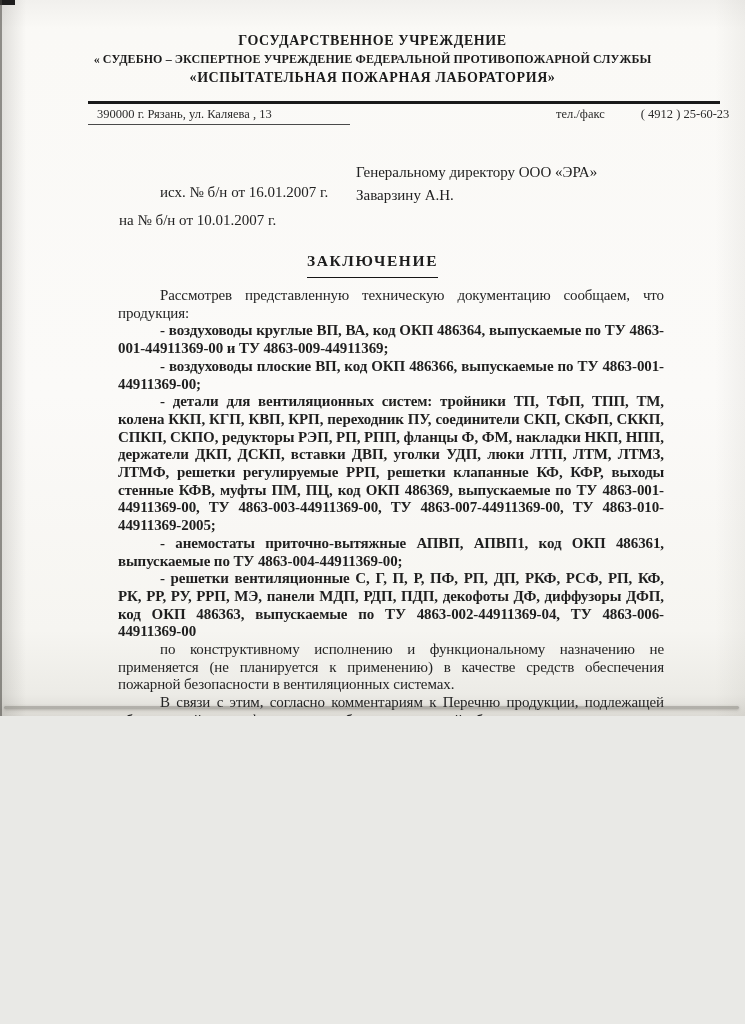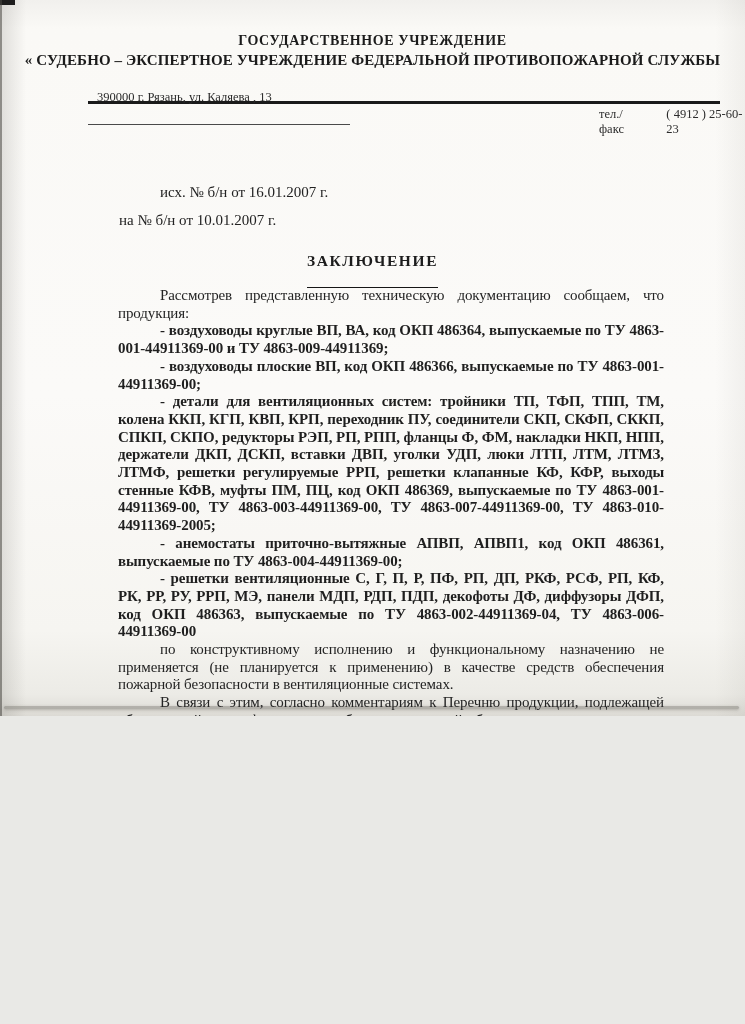--- a/index.html
+++ b/index.html
@@ -13,35 +13,35 @@
     background:linear-gradient(90deg,rgba(110,108,102,.20) 0,rgba(255,255,255,0) 3.5%,rgba(255,255,255,0) 96%,rgba(150,148,140,.10) 100%);
   }
   
   .corner-mark{position:absolute;left:0;top:0;width:15px;height:5px;background:#1d1d1d;}
   .edge-line{position:absolute;left:0;top:0;width:2px;height:100%;background:rgba(75,73,68,.55);}
   .bottom-shadow{position:absolute;left:4px;right:6px;bottom:7px;height:3px;border-radius:2px;
     background:rgba(112,110,102,.42);box-shadow:0 1px 3px rgba(112,110,102,.45);}
   
   .letterhead{position:absolute;top:33px;left:0;right:0;text-align:center;font-weight:bold;color:#1b1b1b;}
   .lh1{font-size:14px;letter-spacing:.6px;margin-bottom:3px;}
-  .lh2{font-size:15px;letter-spacing:.1px;margin-bottom:3px;}
+  .lh2{font-size:12px;letter-spacing:.1px;margin-bottom:3px;}
   .lh3{font-size:14px;letter-spacing:.6px;margin-bottom:3px;}
   .lh4{font-size:14px;letter-spacing:.9px;}
   .rule{position:absolute;top:101px;left:88px;width:632px;height:3px;background:#1a1a1a;}
-  .addr{position:absolute;top:90px;left:97px;font-size:12.5px;color:#2b2b2b;}
+  .addr{position:absolute;top:107px;left:97px;font-size:12.5px;color:#2b2b2b;}
   .addr-underline{position:absolute;top:124px;left:88px;width:262px;height:1px;background:#4a4a4a;}
-  .phone{position:absolute;top:107px;left:556px;font-size:12.5px;color:#2b2b2b;display:flex;gap:24px;margin-left:43px;}
+  .phone{position:absolute;top:107px;left:556px;font-size:12.5px;color:#2b2b2b;display:flex;gap:36px;}
   
   .recipient{position:absolute;left:356px;top:161px;font-size:15px;line-height:23px;}
   .ref-out{position:absolute;left:119px;top:184px;font-size:15px;margin-left:41px;}
   .ref-in{position:absolute;left:119px;top:212px;font-size:15px;}
   
   .title-wrap{position:absolute;top:252px;left:0;right:0;text-align:center;}
   .title-wrap span{font-weight:bold;font-size:15.5px;letter-spacing:1.6px;color:#1c1c1c;
-    border-bottom:1.6px solid #161616;padding-bottom:18px;}
+    border-bottom:1.6px solid #161616;padding-bottom:8px;}
   
   .body-text{position:absolute;top:287px;left:118px;width:546px;font-size:15px;line-height:17.7px;
     text-align:justify;color:#242424;letter-spacing:-0.1px;}
   .body-text p{margin:0;text-indent:42px;}
   .item{font-weight:bold;color:#1f1f1f;}
   .emph{font-weight:bold;}
   
   .sig-label{position:absolute;left:167px;top:761px;font-size:10px;z-index:3;}
   .sig-name{position:absolute;left:504px;top:794px;font-size:15px;z-index:3;}
   .stamp{position:absolute;left:303px;top:733px;width:158px;height:158px;z-index:1;}
@@ -52,45 +52,50 @@
 
 <div class="page">
 
   <div class="corner-mark"></div>
   <div class="edge-line"></div>
   <div class="bottom-shadow"></div>
 
   <div class="letterhead">
     <div class="lh1">ГОСУДАРСТВЕННОЕ УЧРЕЖДЕНИЕ</div>
     <div class="lh2">« СУДЕБНО – ЭКСПЕРТНОЕ УЧРЕЖДЕНИЕ ФЕДЕРАЛЬНОЙ ПРОТИВОПОЖАРНОЙ СЛУЖБЫ</div>
+    <div class="lh3">«ИСПЫТАТЕЛЬНАЯ ПОЖАРНАЯ ЛАБОРАТОРИЯ»</div>
   </div>
 
   <div class="rule"></div>
   <div class="addr">390000 г. Рязань,  ул. Каляева , 13</div>
   <div class="addr-underline"></div>
   <div class="phone">
     <span>тел./факс</span>
     <span>( 4912 )  25-60-23</span>
   </div>
 
+  <div class="recipient">
+    <div>Генеральному директору ООО «ЭРА»</div>
+    <div>Заварзину А.Н.</div>
+  </div>
   <div class="ref-out">исх. № б/н  от 16.01.2007 г.</div>
   <div class="ref-in">на № б/н от 10.01.2007 г.</div>
 
   <div class="title-wrap">
     <span>ЗАКЛЮЧЕНИЕ</span>
   </div>
 
   <div class="body-text">
     <p>Рассмотрев представленную техническую документацию сообщаем, что продукция:</p>
     <p class="item">- воздуховоды круглые ВП, ВА, код ОКП 486364, выпускаемые по ТУ 4863-001-44911369-00 и ТУ 4863-009-44911369;</p>
     <p class="item">- воздуховоды плоские ВП, код ОКП 486366, выпускаемые по ТУ 4863-001-44911369-00;</p>
     <p class="item">- детали для вентиляционных систем: тройники ТП, ТФП, ТПП, ТМ, колена ККП, КГП, КВП, КРП, переходник ПУ, соединители СКП, СКФП, СККП, СПКП, СКПО, редукторы РЭП, РП, РПП, фланцы Ф, ФМ, накладки НКП, НПП, держатели ДКП, ДСКП, вставки ДВП, уголки УДП, люки ЛТП, ЛТМ, ЛТМЗ, ЛТМФ, решетки регулируемые РРП, решетки клапанные КФ, КФР, выходы стенные КФВ, муфты ПМ, ПЦ, код ОКП 486369, выпускаемые по ТУ 4863-001-44911369-00, ТУ 4863-003-44911369-00, ТУ 4863-007-44911369-00, ТУ 4863-010-44911369-2005;</p>
     <p class="item">- анемостаты приточно-вытяжные АПВП, АПВП1, код ОКП 486361, выпускаемые по ТУ 4863-004-44911369-00;</p>
     <p class="item">- решетки вентиляционные С, Г, П, Р, ПФ, РП, ДП, РКФ, РСФ, РП, КФ, РК, РР, РУ, РРП, МЭ, панели МДП, РДП, ПДП, декофоты ДФ, диффузоры ДФП, код ОКП 486363, выпускаемые по ТУ 4863-002-44911369-04, ТУ 4863-006-44911369-00</p>
-    <p>по конструктивному исполнению и функциональному назначению не применяется (не планируется к применению) в качестве средств обеспечения пожарной безопасности в вентиляционные системах.</p>
+    <p>по конструктивному исполнению и функциональному назначению не применяется (не планируется к применению) в качестве средств обеспечения пожарной безопасности в вентиляционных системах.</p>
     <p><span>В связи с этим, согласно комментариям к Перечню продукции, подлежащей обязательной сертификации в области пожарной безопасности, являющемуся приложением к приказу МЧС России от 08.07.02 г. № 320, заявленная Вами продукция </span><span class="emph">не подлежит</span><span> обязательной сертификации в области пожарной безопасности.</span></p>
   </div>
 
   <svg class="stamp" viewBox="0 0 158 158">
     <g fill="none" stroke="#94939b">
       <circle cx="79" cy="79" r="75" stroke-width="1.3" opacity="0.55"></circle>
       <circle cx="79" cy="79" r="69" stroke-width="5.5" stroke-dasharray="1.1 1.6" opacity="0.34"></circle>
       <circle cx="79" cy="79" r="61.5" stroke-width="5.5" stroke-dasharray="1.1 1.7" opacity="0.30"></circle>
       <circle cx="79" cy="79" r="54" stroke-width="5.5" stroke-dasharray="1.1 1.6" opacity="0.33"></circle>
       <circle cx="79" cy="79" r="46.5" stroke-width="5" stroke-dasharray="1 1.6" opacity="0.28"></circle>

